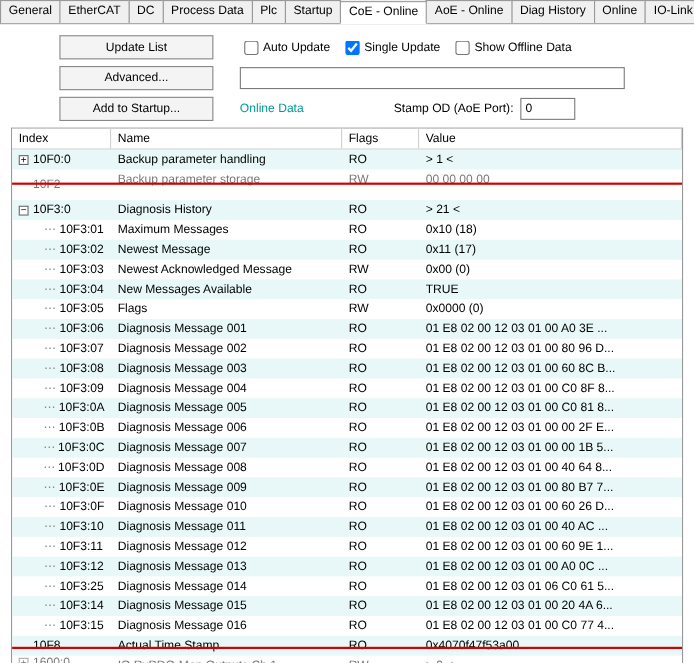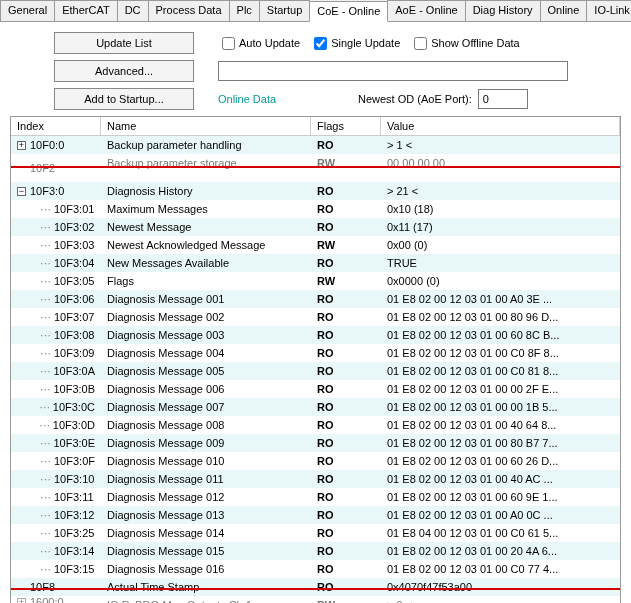--- a/index.html
+++ b/index.html
@@ -77,21 +77,21 @@
   .grow {
     display: flex;
     height: 18px;
     line-height: 18px;
     white-space: nowrap;
   }
   .grow.alt { background: #e8f7f7; }
   .gcell { padding: 0 6px; overflow: hidden; text-overflow: ellipsis; }
   .gcell.idx { width: 90px; display:flex; align-items:center;}
   .gcell.name { width: 210px; }
-  .gcell.flags { width: 70px; font-weight: bold; }
+  .gcell.flags { width: 70px; }
   .gcell.val { flex: 1; }
   .exp {
     display: inline-flex;
     width: 9px; height: 9px;
     border: 1px solid #666;
     align-items: center; justify-content: center;
     font-size: 9px; line-height: 7px;
     margin-right: 4px;
     background:#fff;
   }
@@ -141,21 +141,21 @@
     </label>
   </div>
   <div class="row">
     <button class="btn">Advanced...</button>
     <span style="width:24px"></span>
     <input class="txt" style="width: 350px;">
   </div>
   <div class="row">
     <button class="btn">Add to Startup...</button>
     <span class="online-data">Online Data</span>
-    <span class="mod-label">Newest OD (AoE Port):</span>
+    <span class="mod-label">Stamp OD (AoE Port):</span>
     <input class="txt" style="width: 50px;" value="0">
   </div>
 </div>
 
 <div class="grid-wrap">
   <div class="grid-head">
     <div class="cell col-idx">Index</div>
     <div class="cell col-name">Name</div>
     <div class="cell col-flags">Flags</div>
     <div class="cell col-val">Value</div>
@@ -388,21 +388,21 @@
       </div>
       <div class="grow">
         <div class="gcell idx">
           <span style="width:10px;display:inline-block"></span>
           <span style="display:inline-block;width:13px"></span>
           <span class="tree-line">⋯</span>
           <span>10F3:25</span>
         </div>
         <div class="gcell name">Diagnosis Message 014</div>
         <div class="gcell flags">RO</div>
-        <div class="gcell val">01 E8 04 00 12 03 01 00 C0 61 5...</div>
+        <div class="gcell val">01 E8 02 00 12 03 01 06 C0 61 5...</div>
       </div>
       <div class="grow alt">
         <div class="gcell idx">
           <span style="width:10px;display:inline-block"></span>
           <span style="display:inline-block;width:13px"></span>
           <span class="tree-line">⋯</span>
           <span>10F3:14</span>
         </div>
         <div class="gcell name">Diagnosis Message 015</div>
         <div class="gcell flags">RO</div>

